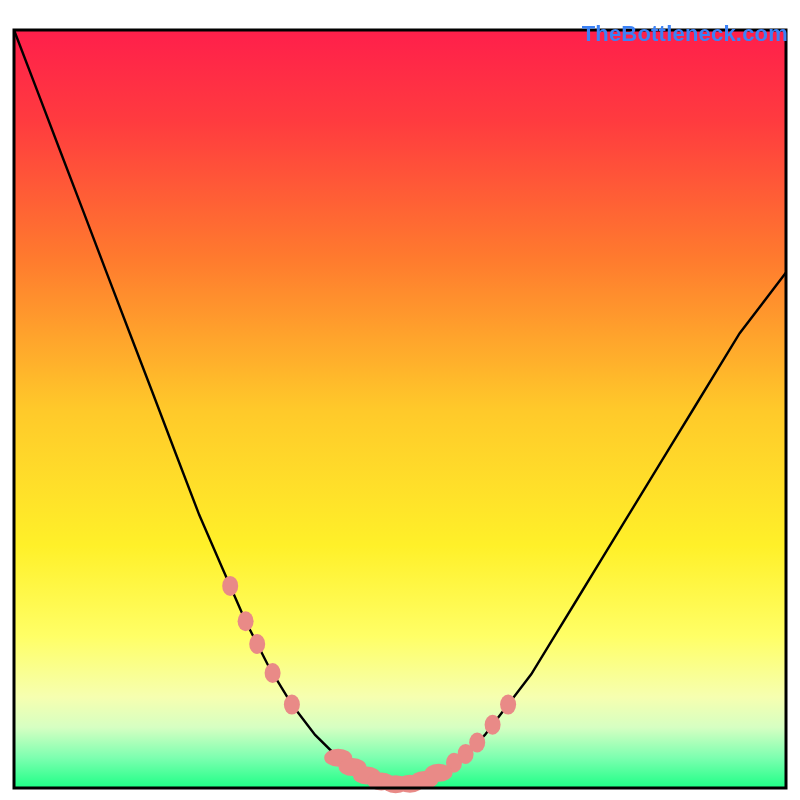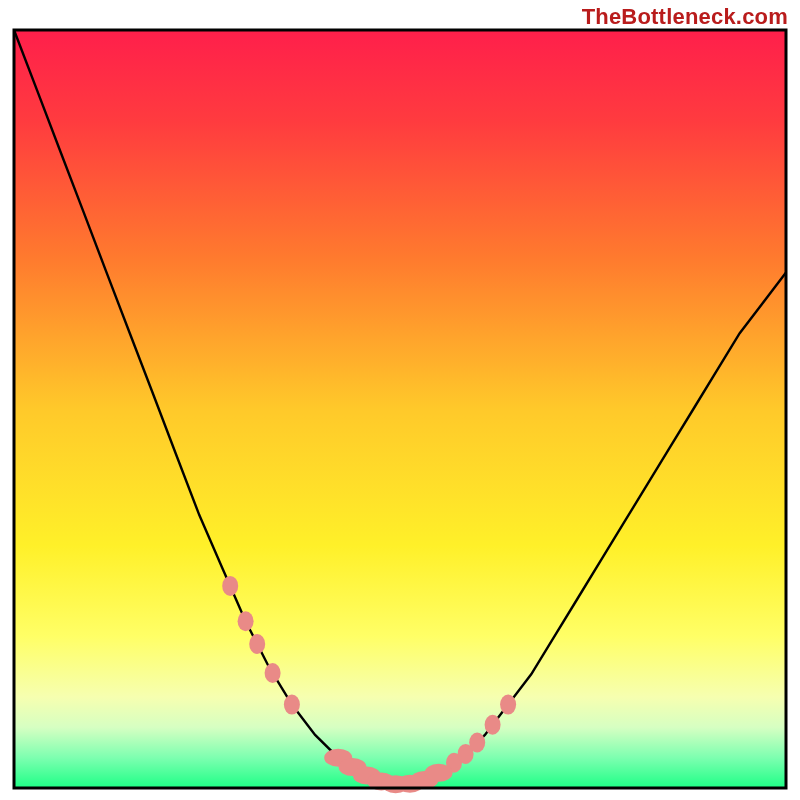--- a/index.html
+++ b/index.html
@@ -11,25 +11,25 @@
     background: #fff;
     font-family: Arial, Helvetica, sans-serif;
   }
   .chart-wrap {
     position: relative;
     width: 800px;
     height: 800px;
   }
   .watermark {
     position: absolute;
-    top: 4px;
+    top: 21px;
     right: 12px;
     font-size: 22px;
     font-weight: 600;
-    color: #b91c1c;
+    color: #3b82f6;
     letter-spacing: 0.2px;
     z-index: 3;
   }
   svg {
     display: block;
   }
 </style>
 </head>
 <body>
 

